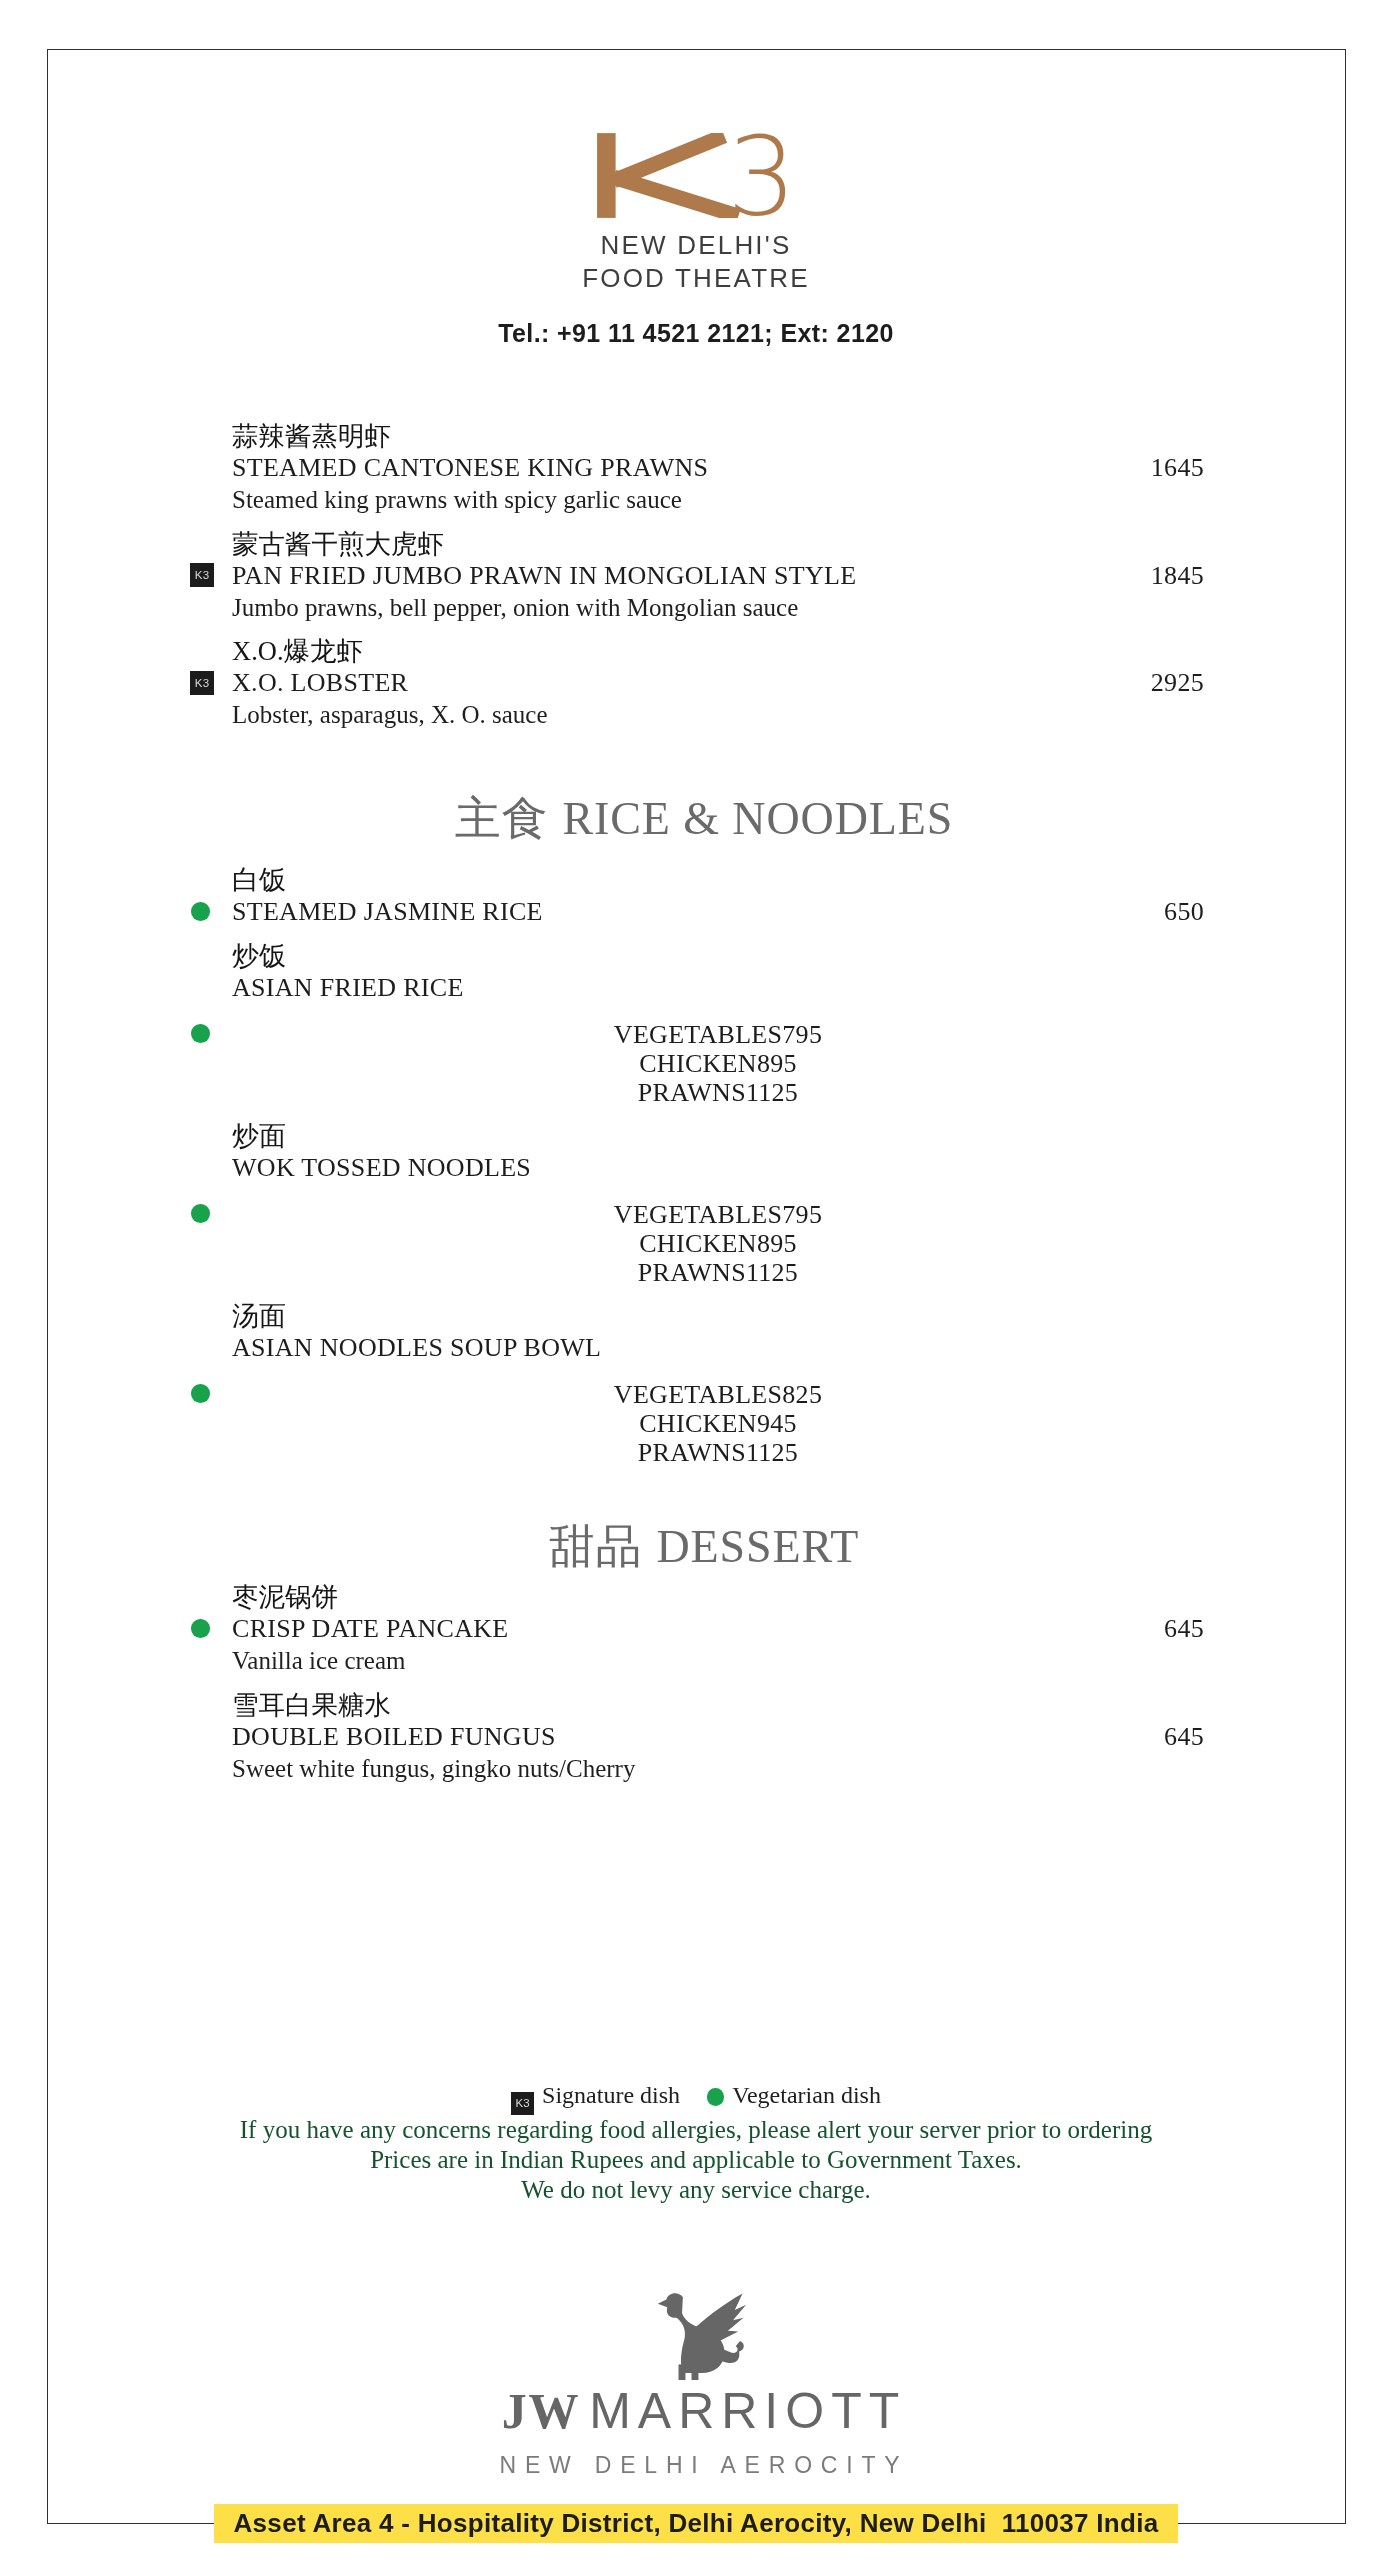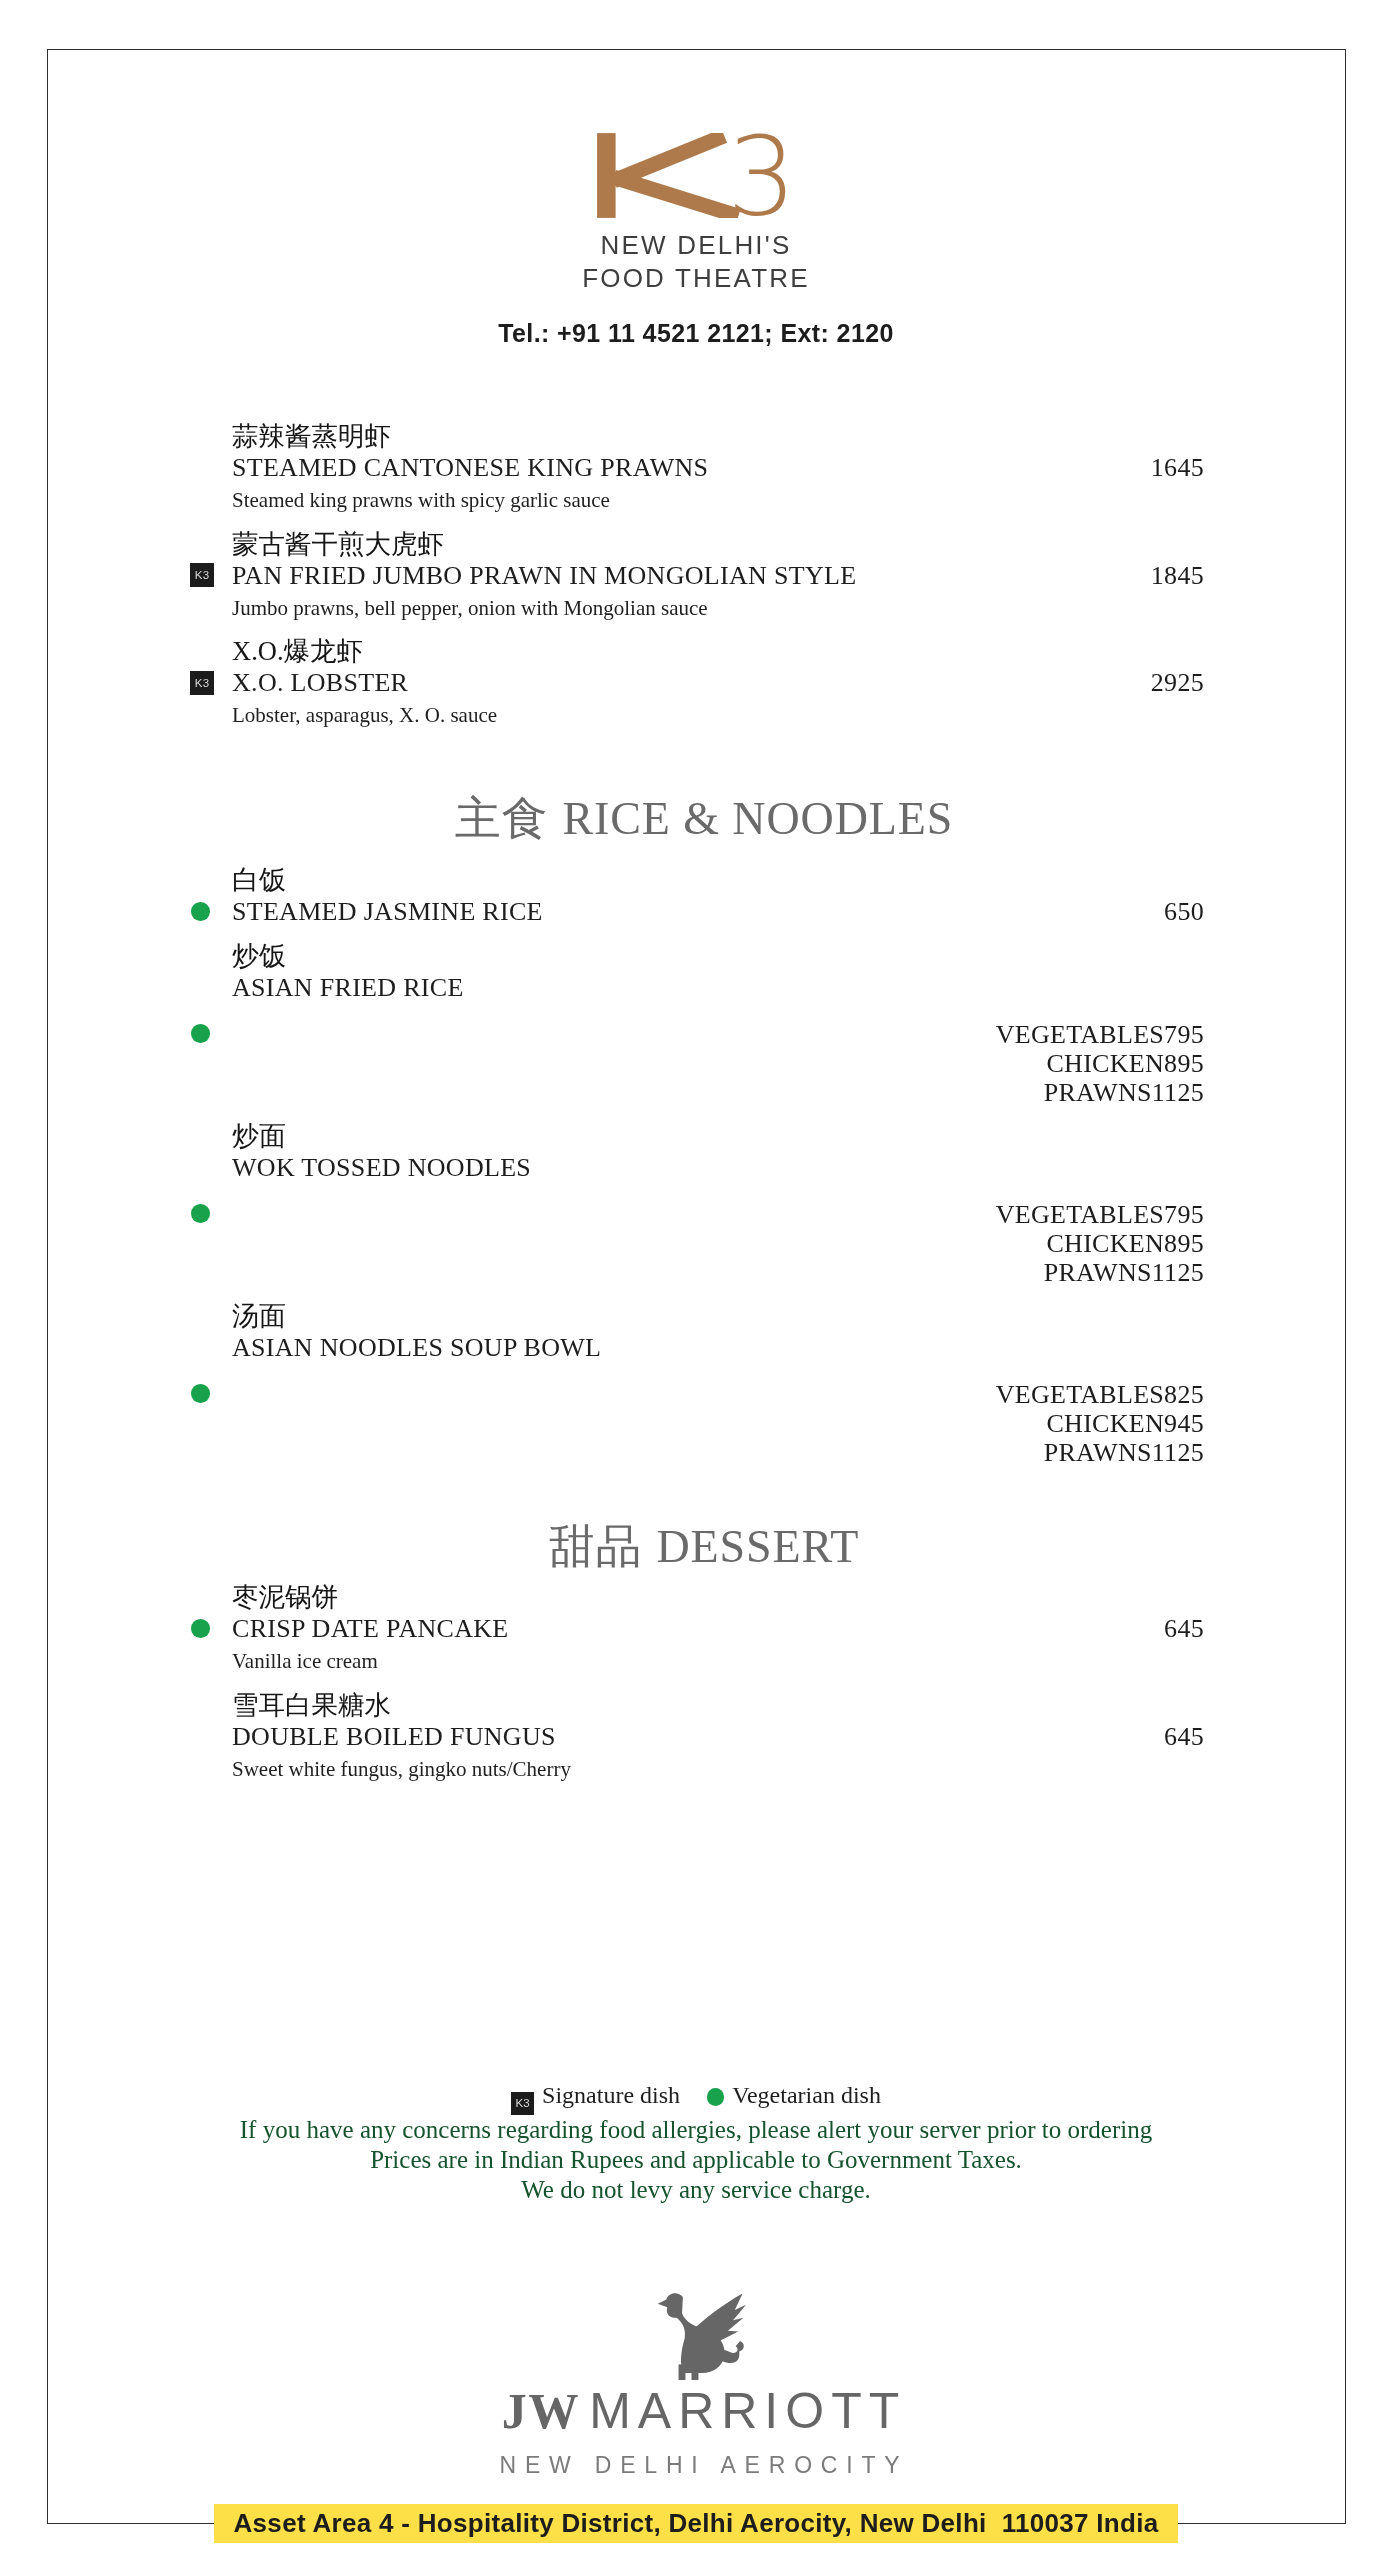--- a/index.html
+++ b/index.html
@@ -27,27 +27,27 @@
 
   
   .menu-col { position:absolute; left:232px; width:972px; z-index:2; }
   .colA { top:420px; }
   .colRice { top:865px; }
   .colDessert { top:1581px; }
 
   .item { margin-bottom:11.5px; }
   .item .zh { font-size:26.5px; line-height:32px; color:#161616; }
   .item .row { display:flex; justify-content:space-between; position:relative; font-size:26px; line-height:32px; letter-spacing:0.3px; }
-  .item .desc { font-size:21px; line-height:32px; color:#1f1f1f; }
+  .item .desc { font-size:25px; line-height:32px; color:#1f1f1f; }
 
   .group { margin-bottom:14px; }
   .group .zh { font-size:27px; line-height:31px; color:#161616; }
   .group .row { display:flex; justify-content:space-between; position:relative; font-size:26px; line-height:31px; letter-spacing:0.3px; }
   .variants { margin-top:17px; }
-  .variant { display:flex; justify-content:flex-end; position:relative; font-size:26px; line-height:29px; letter-spacing:0.3px; }
+  .variant { display:flex; justify-content:center; position:relative; font-size:26px; line-height:29px; letter-spacing:0.3px; }
 
   .price { font-size:26px; }
 
   .icon-k3 {
     position:absolute; left:-42px; top:3.5px; width:24px; height:24px;
     background:#1c1c1c; color:#d9d9d9; text-align:center;
     font-family:"Liberation Sans","DejaVu Sans",sans-serif; font-size:11.5px; line-height:24px;
   }
   .icon-veg {
     position:absolute; left:-41px; top:6.2px; width:18.6px; height:18.6px;

